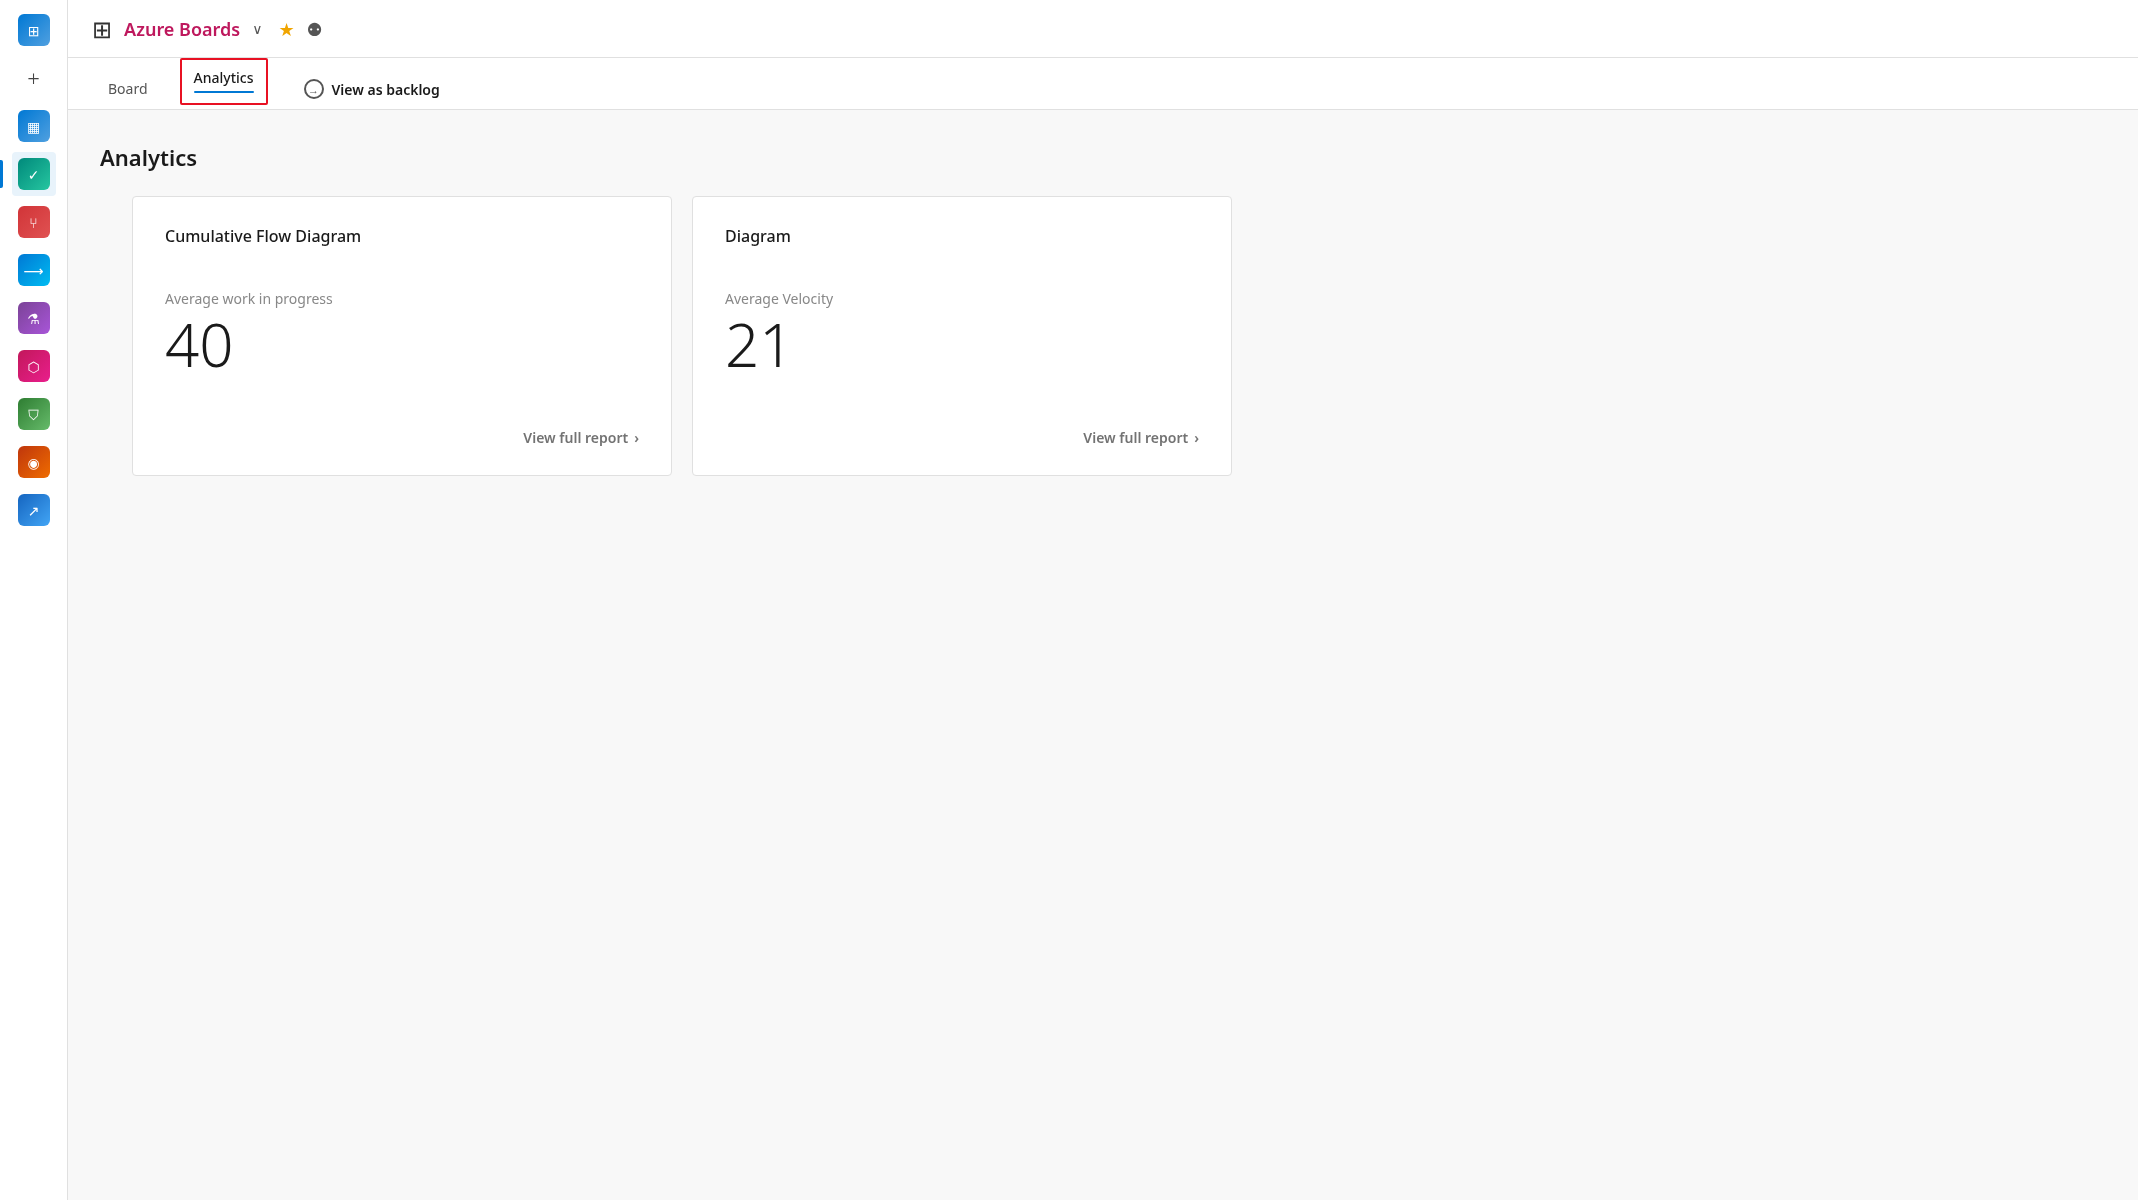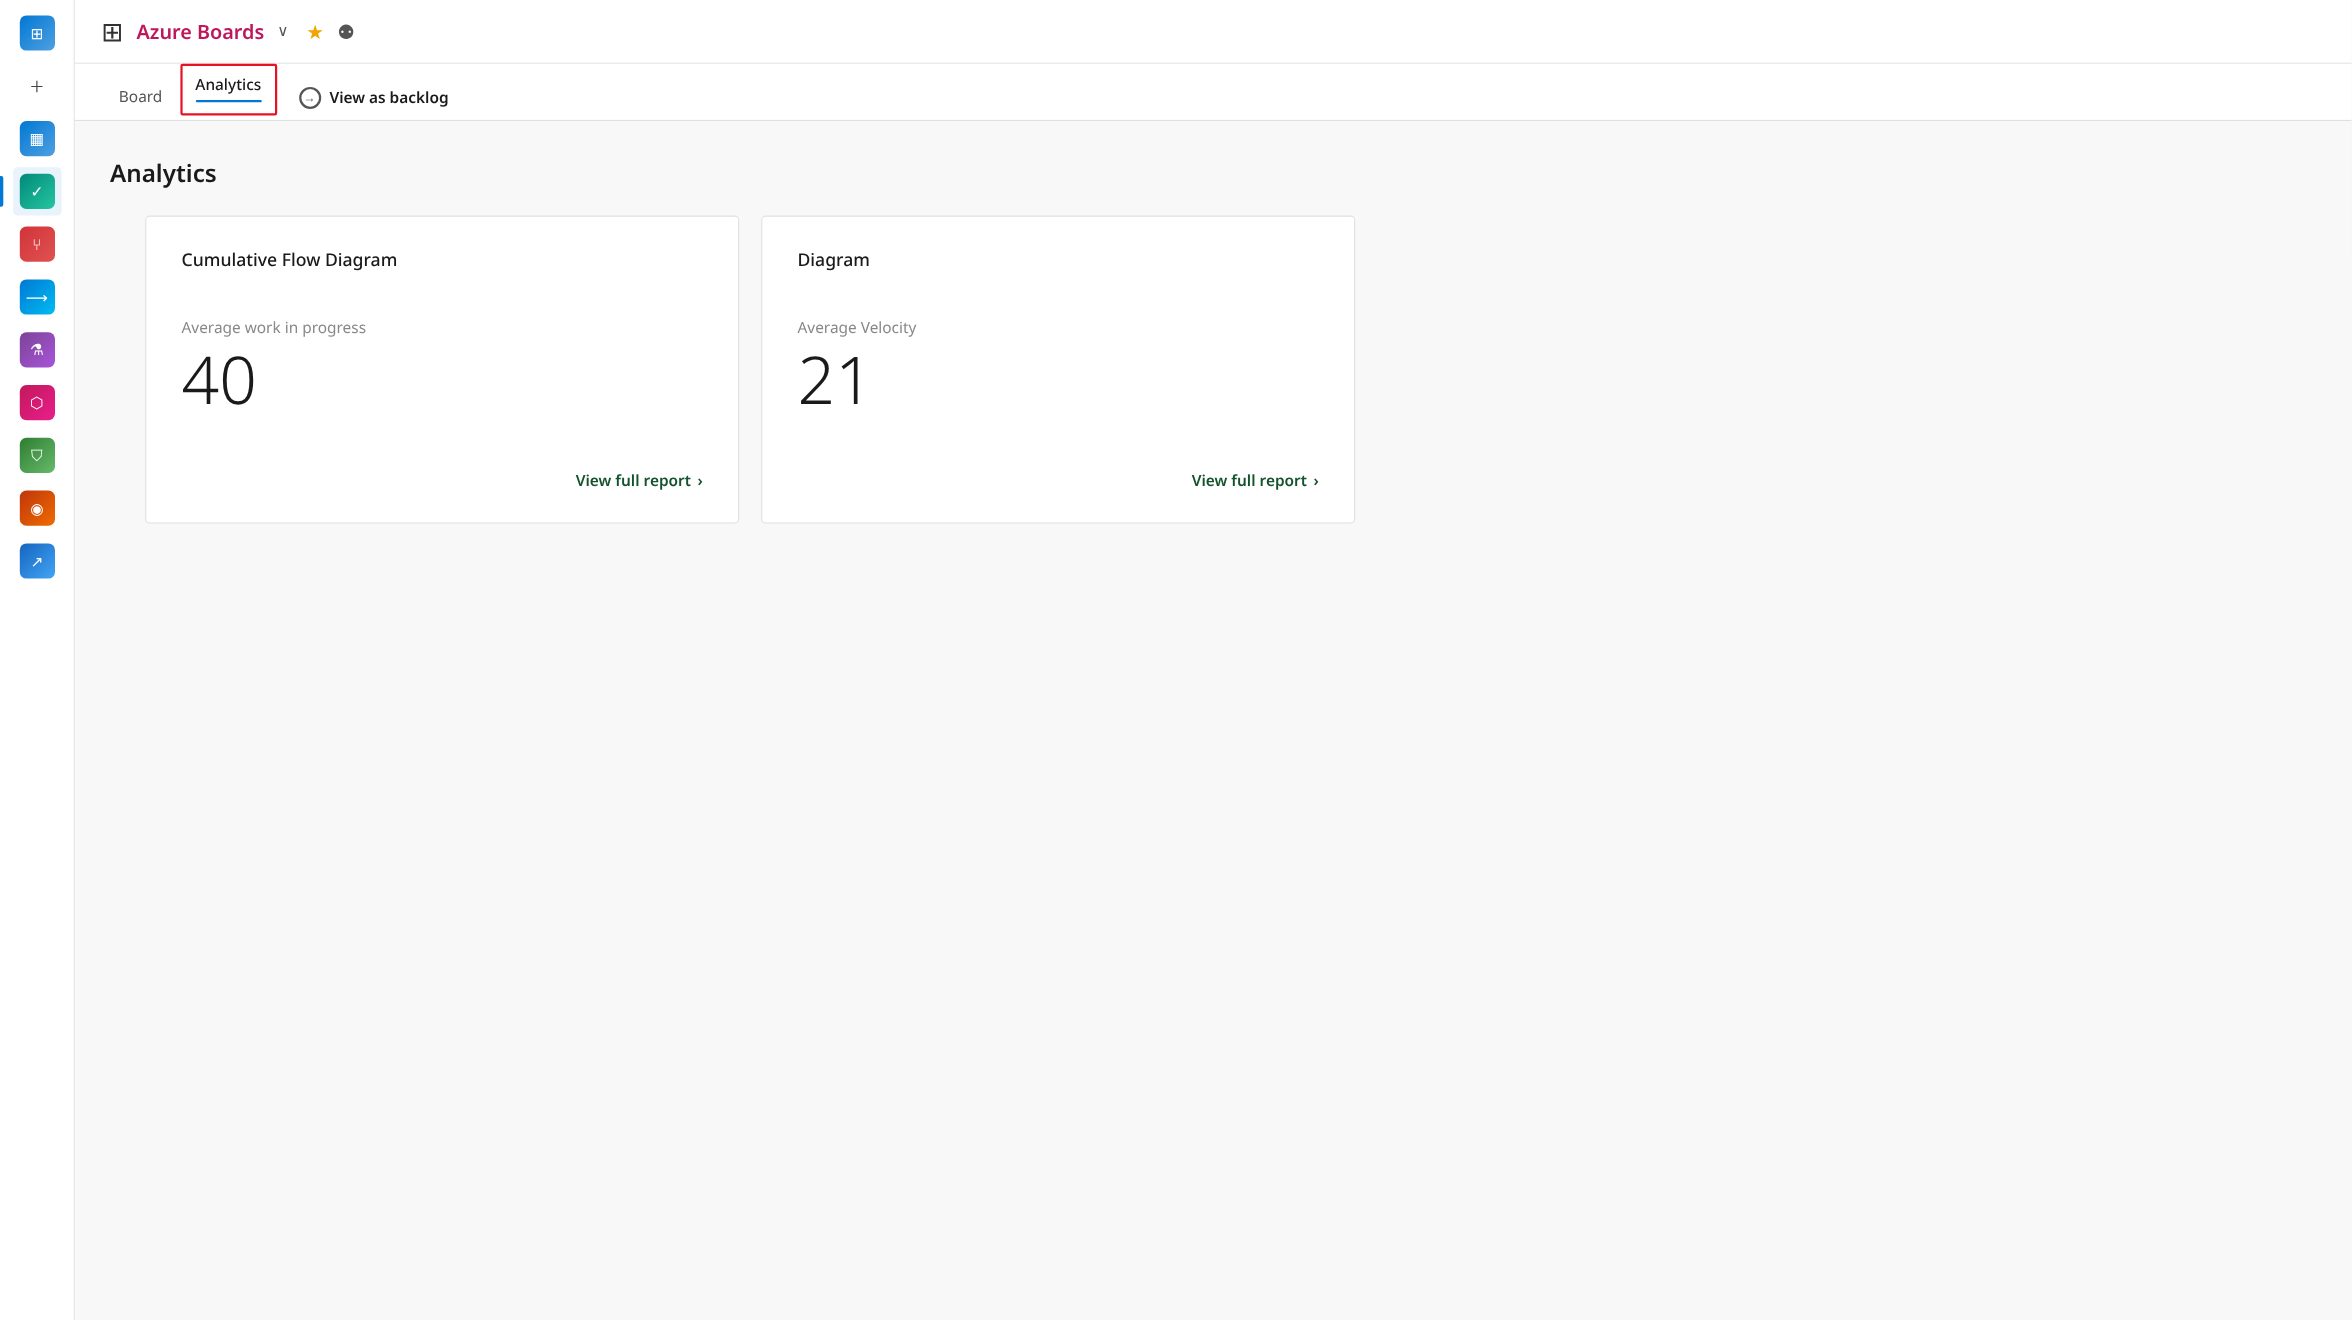--- a/index.html
+++ b/index.html
@@ -157,21 +157,21 @@
       cursor: pointer;
     }
 
     
     .nav-tabs {
       background: #fff;
       padding: 0 24px;
       border-bottom: 1px solid #e0e0e0;
       display: flex;
       align-items: flex-end;
-      gap: 0;
+      gap: 16px;
     }
 
     .nav-tab {
       padding: 10px 16px 10px;
       font-size: 14px;
       color: #555;
       cursor: pointer;
       border-bottom: 2px solid transparent;
       margin-bottom: -1px;
       white-space: nowrap;
@@ -285,21 +285,21 @@
       line-height: 1;
     }
 
     .card-footer {
       display: flex;
       justify-content: flex-end;
       align-items: center;
       gap: 6px;
       font-size: 14px;
       font-weight: 600;
-      color: #14532d;
+      color: #737373;
       cursor: pointer;
       padding-top: 12px;
       border-top: 0;
     }
 
     .chevron-right {
       font-size: 14px;
       font-weight: 600;
     }
   </style>

